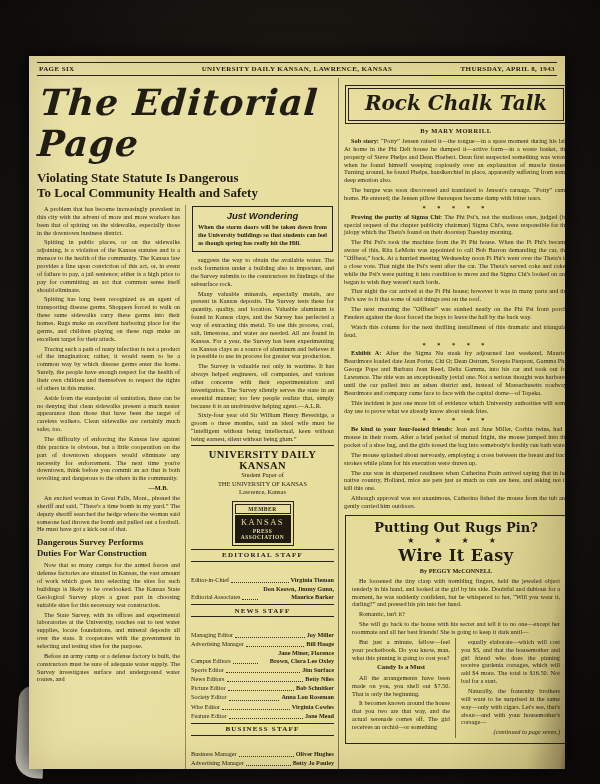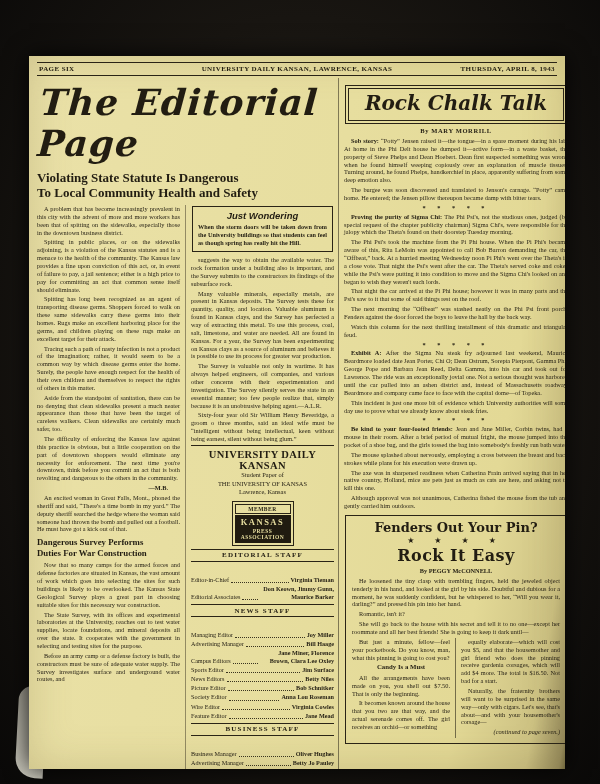--- a/index.html
+++ b/index.html
@@ -45,21 +45,21 @@
   .jw-body{font-size:6.2px;font-weight:bold;line-height:1.3;text-align:justify;}
   
   .sub-article-title{font-weight:bold;font-size:8.8px;line-height:1.2;margin:4px 0 3px 0;}
   
   .kansan-masthead{text-align:center;border-top:1px solid #2a2416;padding-top:3px;}
   .km-title{font-size:10.5px;font-weight:bold;letter-spacing:.4px;}
   .km-sub{font-size:6.4px;line-height:1.35;}
   .kpa-logo{width:56px;margin:4px auto 3px auto;border:1px solid #2a2416;padding:2px;text-align:center;}
   .kpa-member{font-size:5.5px;font-weight:bold;border:1px solid #2a2416;padding:1px 0;margin-bottom:1px;letter-spacing:.5px;}
   .kpa-black{background:#201b10;color:#e7de9f;padding:2px 0 3px 0;}
-  .kpa-kansas{font-size:8.5px;font-weight:bold;letter-spacing:1.5px;}
+  .kpa-kansas{font-size:8.5px;font-weight:normal;letter-spacing:1.5px;}
   .kpa-press{font-size:5.5px;font-weight:bold;letter-spacing:.5px;margin-top:1px;}
   
   .staff-section{margin-top:3px;}
   .staff-heading{text-align:center;font-weight:bold;font-size:7px;letter-spacing:1.2px;
     border-top:1px solid #2a2416;border-bottom:1px solid #2a2416;padding:1.5px 0;margin-bottom:14px;}
   .staff-row{display:flex;font-size:6.2px;line-height:1.3;align-items:flex-end;margin-bottom:1px;}
   .staff-role{white-space:nowrap;}
   .staff-leader{flex:1;border-bottom:1px dotted #3a3420;margin:0 2px 1px 2px;min-width:8px;}
   .staff-name{text-align:right;max-width:74px;font-weight:bold;}
   
@@ -269,23 +269,23 @@
           <p class="para"><b>Exhibit A: </b>After the Sigma Nu steak fry adjourned last weekend, Maurice Beardmore loaded date Jean Porter, Chi O; Dean Ostrum, Sorepta Pierpont, Gamma Phi; George Pope and Barbara Jean Reed, Delta Gamma, into his car and took out for Lawrence. The ride was an exceptionally jovial one. Not a serious thought was harbored until the car pulled into an ashen district and, instead of Massachusetts roadway, Beardmore and company came face to face with the capital dome—of Topeka.</p>
           <p class="para">This incident is just one more bit of evidence which University authorities will some day use to prove what we already know about steak fries.</p>
           <p class="para stars">* * * * *</p>
           <p class="para"><b>Be kind to your four-footed friends: </b>Jean and Jane Miller, Corbin twins, had a mouse in their room. After a brief period of mutual fright, the mouse jumped into the pocket of a shoe bag, and the girls tossed the bag into somebody's freshly run bath water.</p>
           <p class="para">The mouse splashed about nervously, employing a cross between the breast and back strokes while plans for his execution were drawn up.</p>
           <p class="para">The axe was in sharpened readiness when Catherina Frain arrived saying that in her native country, Holland, mice are pets just as much as cats are here, and asking not to kill this one.</p>
           <p class="para">Although approval was not unanimous, Catherina fished the mouse from the tub and gently carried him outdoors.</p>
         </div>
 
       <div class="pin-box">
-        <div class="pin-title">Fenders Out Your Pin?</div>
+        <div class="pin-title">Putting Out Rugs Pin?</div>
         <div class="pin-stars">★  ★  ★  ★</div>
-        <div class="pin-sub">Rock It Easy</div>
+        <div class="pin-sub">Wire It Easy</div>
         <div class="pin-byline">By PEGGY McCONNELL</div>
         <div>
             <p class="para">He loosened the tiny clasp with trembling fingers, held the jeweled object tenderly in his hand, and looked at the girl by his side. Doubtful and dubious for a moment, he was suddenly confident, but he whispered to her, “Will you wear it, darling?” and pressed his pin into her hand.</p>
             <p class="para">Romantic, isn't it?</p>
             <p class="para">She will go back to the house with his secret and tell it to no one—except her roommate and all her best friends! She is going to keep it dark until—</p>
           </div>
         <div class="pin-cols">
           <div class="pin-col pin-col-left">
               <p class="para">But just a minute, fellow—feel your pocketbook. Do you know, man, what this pinning is going to cost you?</p>
               <p class="para subhead">Candy Is a Must</p>

